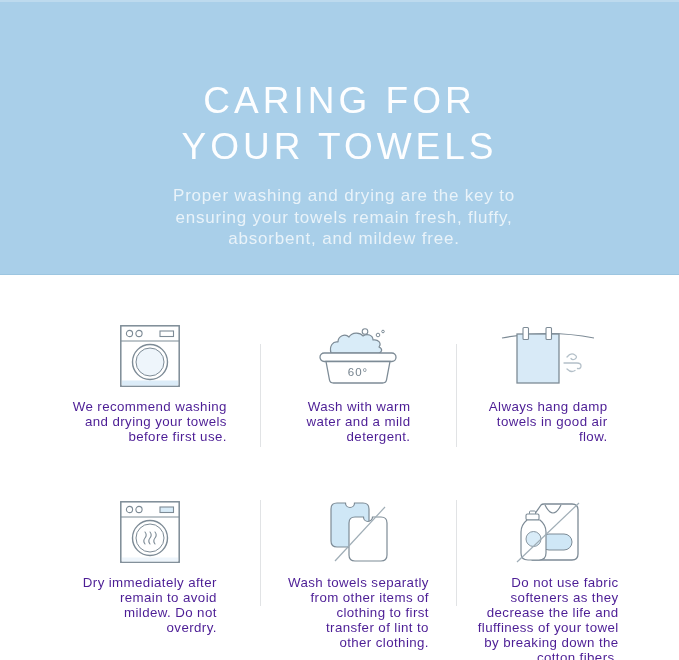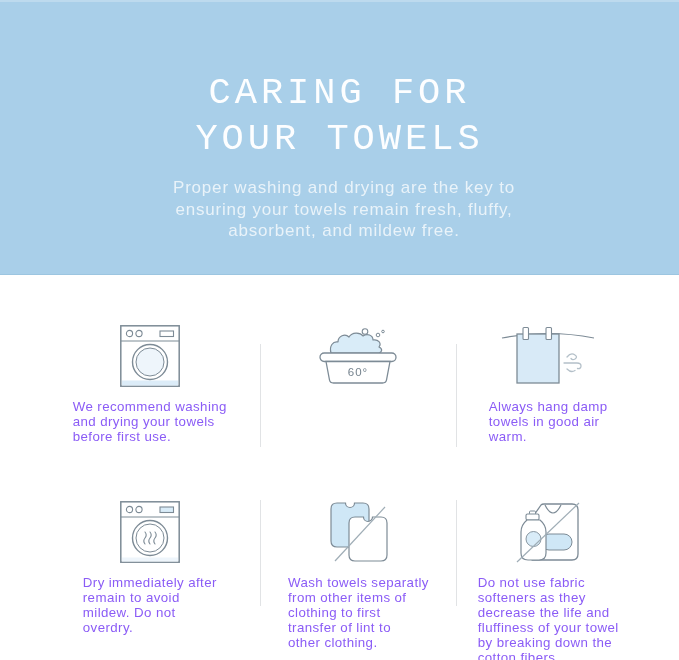--- a/index.html
+++ b/index.html
@@ -10,41 +10,41 @@
   }
   .page{width:679px;height:660px;position:relative;}
 
   
   .header{
     height:275px;background:#a9cfe9;
     border-top:2px solid #bddaee;border-bottom:1px solid #9cc5e0;
     box-sizing:border-box;text-align:center;padding-top:68px;
   }
   .title{
-    margin:0;font-family:Liberation Mono, monospace;
+    margin:8px;font-family:Liberation Sans, sans-serif;
     font-weight:500;font-size:37px;line-height:46px;letter-spacing:4px;
     color:#fdfeff;white-space:pre-line;
   }
   .subtitle{
     margin:15px 0 0;font-size:17px;line-height:21.5px;letter-spacing:0.8px;
     color:rgba(255,255,255,0.74);white-space:pre-line;padding-left:9px;
   }
 
   
   .row{display:flex;align-items:flex-start;padding:0 40px;}
   .row1{margin-top:46px;}
   .row2{margin-top:50px;}
   .cell{display:flex;flex-direction:column;align-items:center;box-sizing:border-box;}
   .c1{width:220px;}
   .c2{width:196px;}
   .c3{width:182px;}
   .iconbox{height:70px;display:flex;align-items:center;justify-content:center;margin-bottom:8px;}
   .caption{
     margin:0;font-size:13.3px;line-height:15px;letter-spacing:0.4px;
-    color:#8b5cf6;text-align:left;white-space:pre-line;
+    color:#4c1d95;text-align:right;white-space:pre-line;
   }
   .vdiv{width:1px;background:#e1e3e5;flex:none;}
   .row1 .vdiv{height:103px;margin-top:23px;}
   .row2 .vdiv{height:106px;margin-top:3px;}
 
   svg{display:block;}
   .stroke{stroke:#7d8b96;fill:none;}
 </style>
 </head>
 <body>
@@ -86,41 +86,44 @@
         <svg width="78" height="58" viewBox="0 0 78 58">
           <path d="M12,26 C10,19 14,14 19,15 C19,9 26,6 30,10 C33,5 41,5 44,9 C48,6 54,8 54,13 C59,12 63,16 60,20 C64,22 63,25 60,26 Z" fill="#d9ecf8" stroke="#7d8b96" stroke-width="1.2" stroke-linejoin="round"></path>
           <circle cx="46" cy="4.5" r="2.8" class="stroke" stroke-width="1.1"></circle>
           <circle cx="59" cy="8" r="1.8" class="stroke" stroke-width="1"></circle>
           <circle cx="64" cy="4.5" r="1.3" class="stroke" stroke-width="1"></circle>
           <rect x="1" y="26" width="76" height="8.5" rx="4.2" fill="#ffffff" stroke="#7d8b96" stroke-width="1.3"></rect>
           <path d="M7,34.5 L10.5,53 Q11,56 14.5,56 L63.5,56 Q67,56 67.5,53 L71,34.5 Z" fill="#ffffff" stroke="#7d8b96" stroke-width="1.3"></path>
           <text x="39" y="48.5" text-anchor="middle" font-size="11.5" letter-spacing="1" fill="#75838e" font-family="Liberation Sans, sans-serif">60°</text>
         </svg>
       </div>
+      <p class="caption">Wash with warm
+water and a mild
+detergent.</p>
     </div>
 
     <div class="vdiv"></div>
 
     <div class="cell c3">
       <div class="iconbox">
         <svg width="95" height="62" viewBox="0 0 95 62">
           <path d="M1,13 Q47,4 93,13" class="stroke" stroke-width="1.2"></path>
           <rect x="16" y="9" width="42" height="49" fill="#d8eaf7" stroke="#7d8b96" stroke-width="1.3"></rect>
           <rect x="22" y="2.5" width="5.5" height="12" rx="1" fill="#ffffff" stroke="#7d8b96" stroke-width="1.1"></rect>
           <rect x="45" y="2.5" width="5.5" height="12" rx="1" fill="#ffffff" stroke="#7d8b96" stroke-width="1.1"></rect>
           <g stroke="#b4c0c9" stroke-width="1.3" fill="none" stroke-linecap="round">
             <path d="M66,32 q4,-5 8,-2 q3,2 0,4 q-2.5,1.5 -4,-0.5"></path>
             <path d="M63,38 h13 q4,0 4,3 q0,3 -3.5,2.5"></path>
             <path d="M66,44 q4,4 8,1.5"></path>
           </g>
         </svg>
       </div>
       <p class="caption">Always hang damp
 towels in good air
-warm.</p>
+flow.</p>
     </div>
 
   </section>
 
   <section class="row row2">
 
     <div class="cell c1">
       <div class="iconbox">
         <svg width="60" height="62" viewBox="0 0 60 62">
           <rect x="0.8" y="0.8" width="58.4" height="60.4" fill="#ffffff" stroke="#7d8b96" stroke-width="1.5"></rect>

